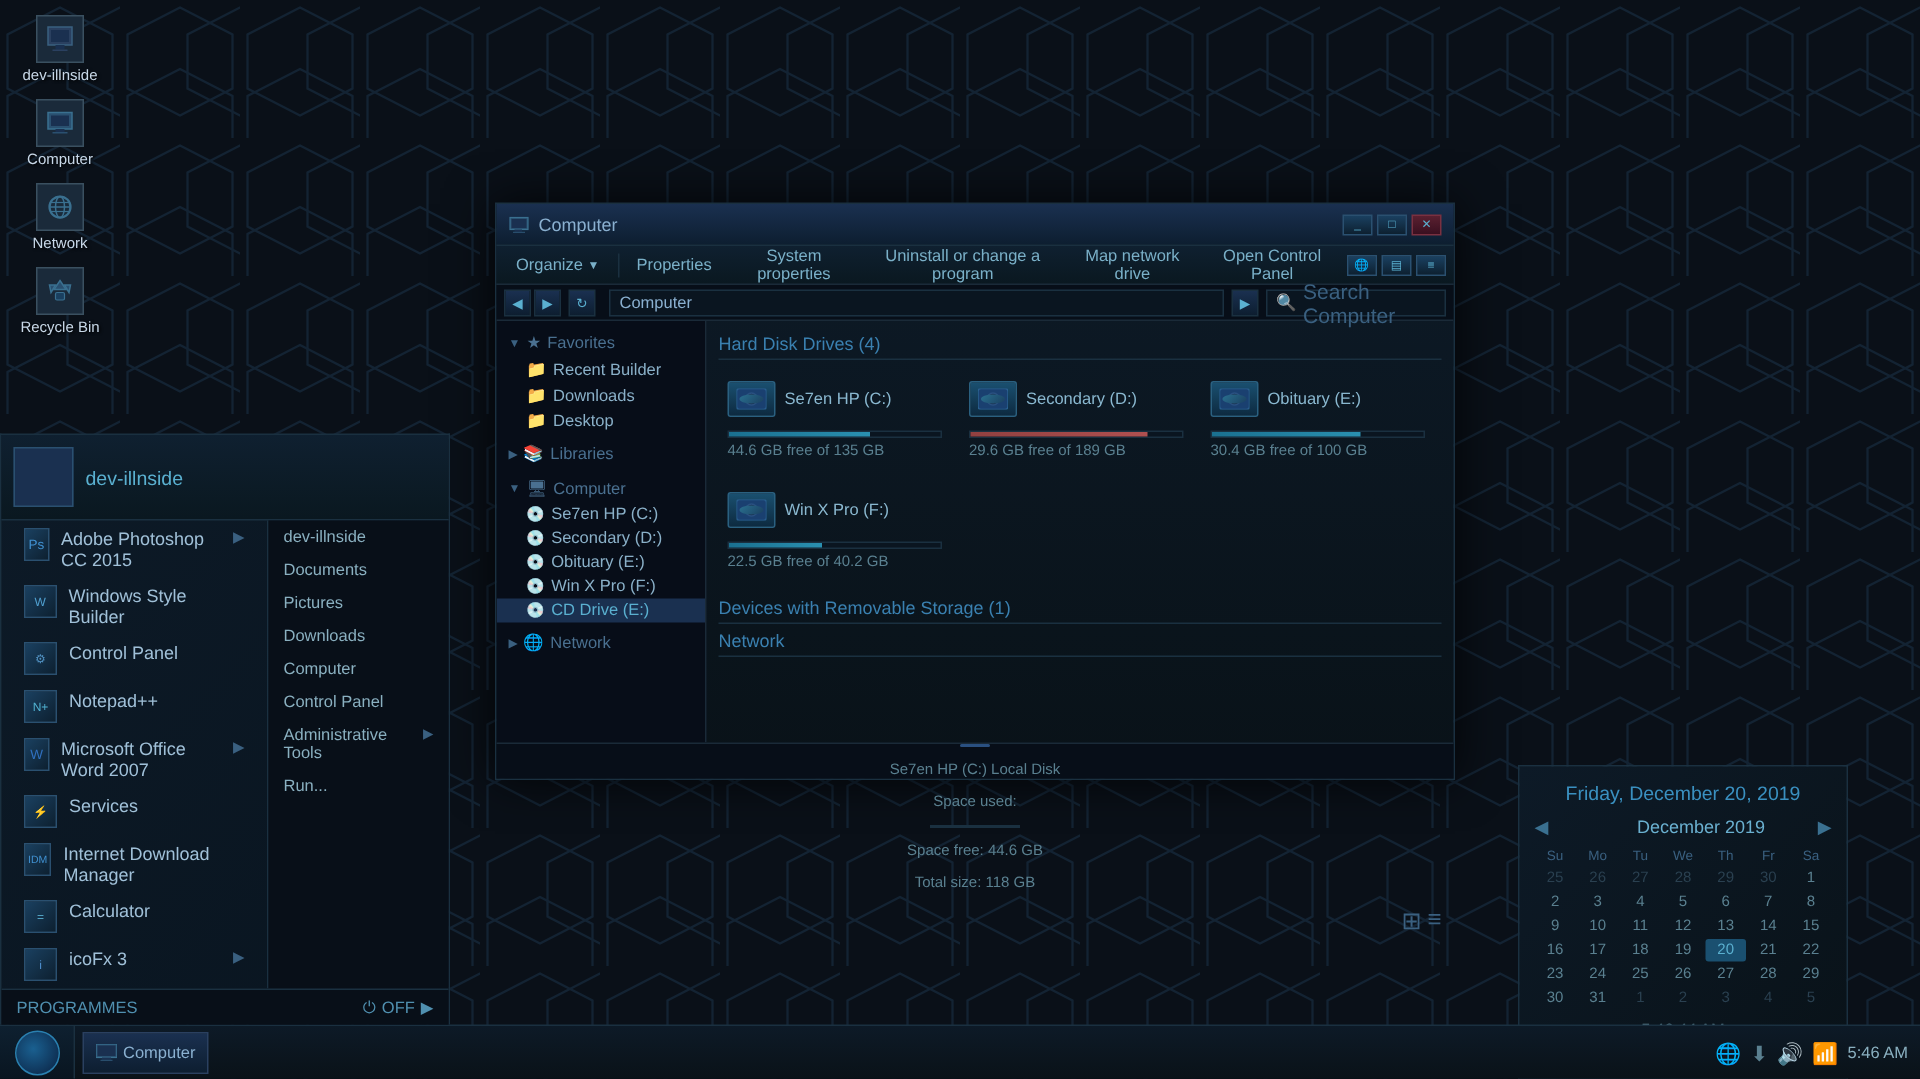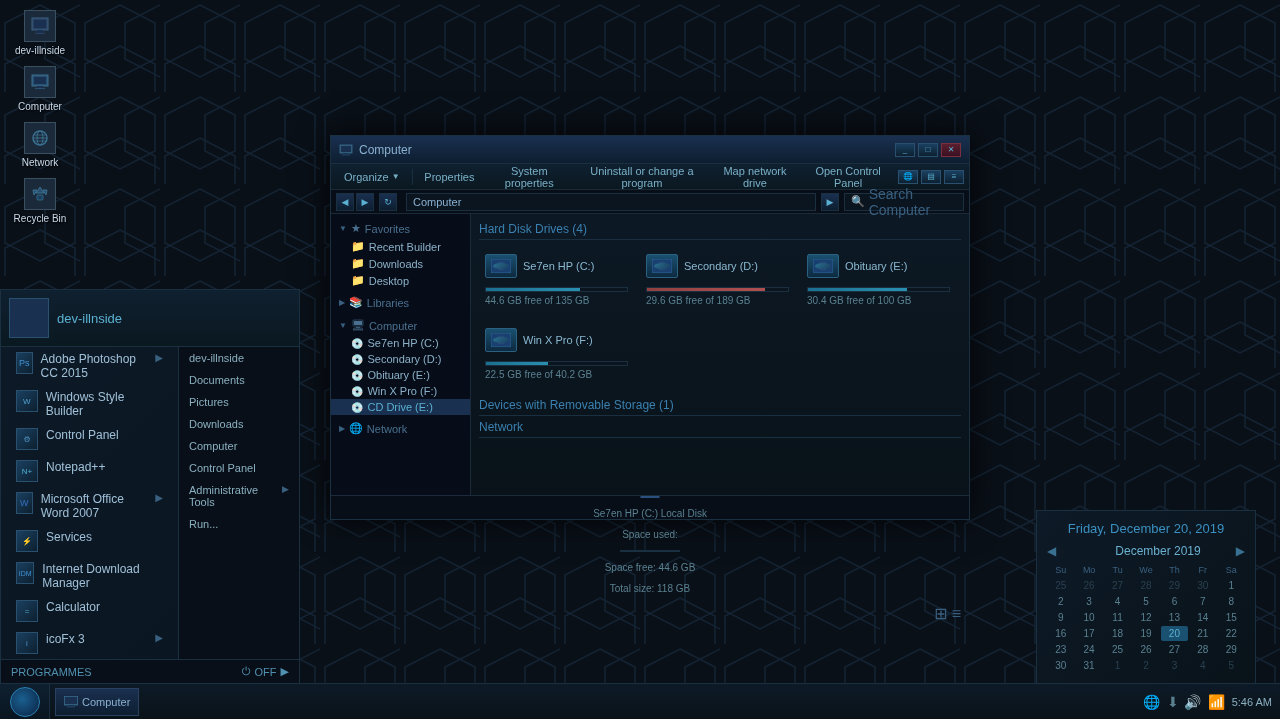--- a/index.html
+++ b/index.html
@@ -492,21 +492,21 @@
       margin-left: auto;
       display: flex;
       align-items: center;
       gap: 4px;
     }
 
     
     .calendar-widget {
       position: absolute;
       top: 510px;
-      right: 24px;
+      right: 48px;
       width: 220px;
       background: linear-gradient(135deg, #0d1a27, #091218);
       border: 1px solid #1a3040;
       z-index: 5;
       padding: 10px;
     }
     .cal-title {
       color: #3a90c0;
       font-size: 13px;
       text-align: center;

